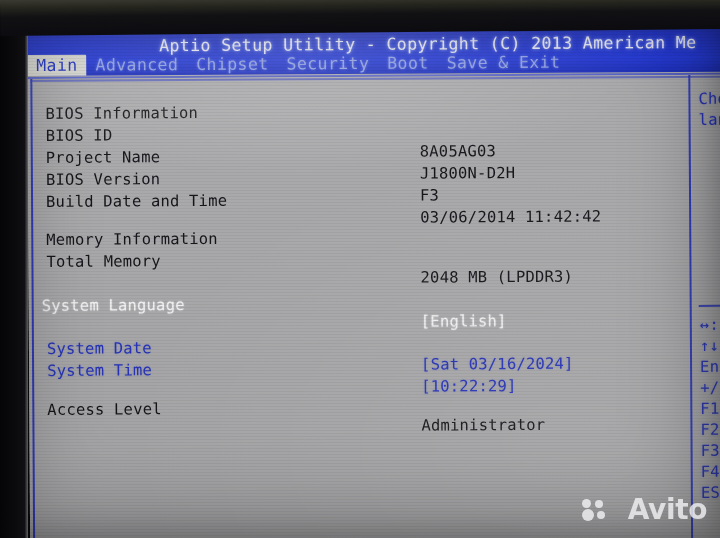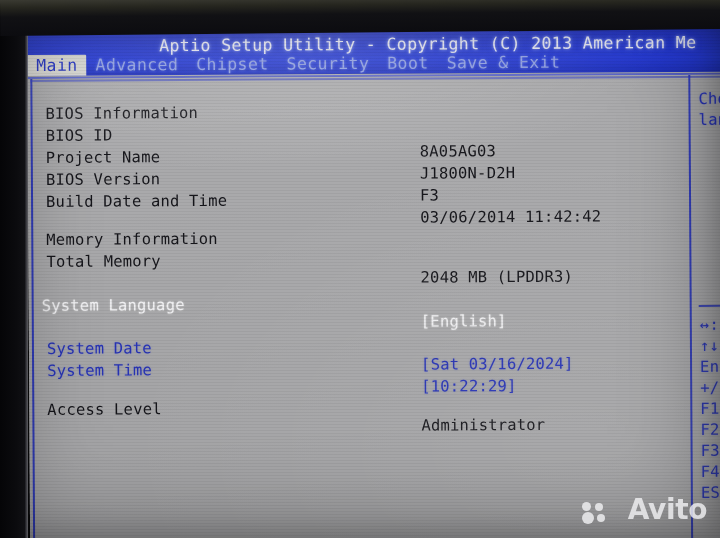--- a/index.html
+++ b/index.html
@@ -253,21 +253,21 @@
     box-shadow: inset 0 0 95px rgba(0,0,0,.40), inset 0 0 30px rgba(0,0,0,.22);
   }
 
   
   .watermark {
     position: absolute;
     right: 13px;
     bottom: 14px;
     z-index: 40;
     display: flex;
-    align-items: flex-end;
+    align-items: center;
     gap: 19px;
     opacity: .80;
   }
   .wm-dots { position: relative; width: 27px; height: 22px; }
   .wm-dots i {
     position: absolute;
     display: block;
     border-radius: 50%;
     background: #f3f3f5;
   }

